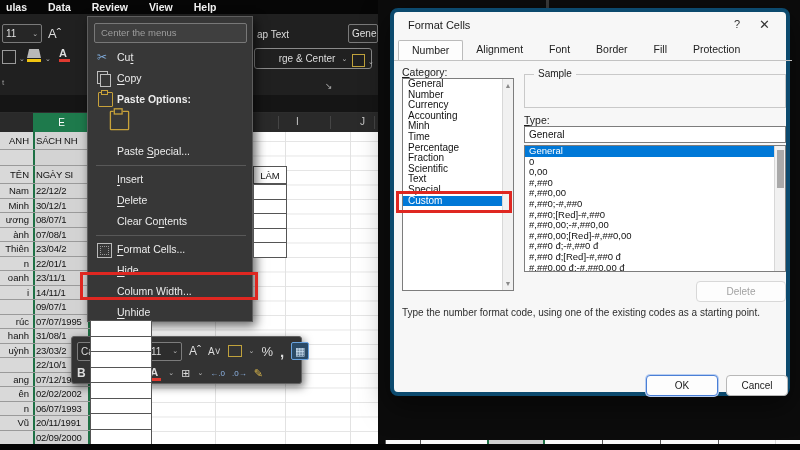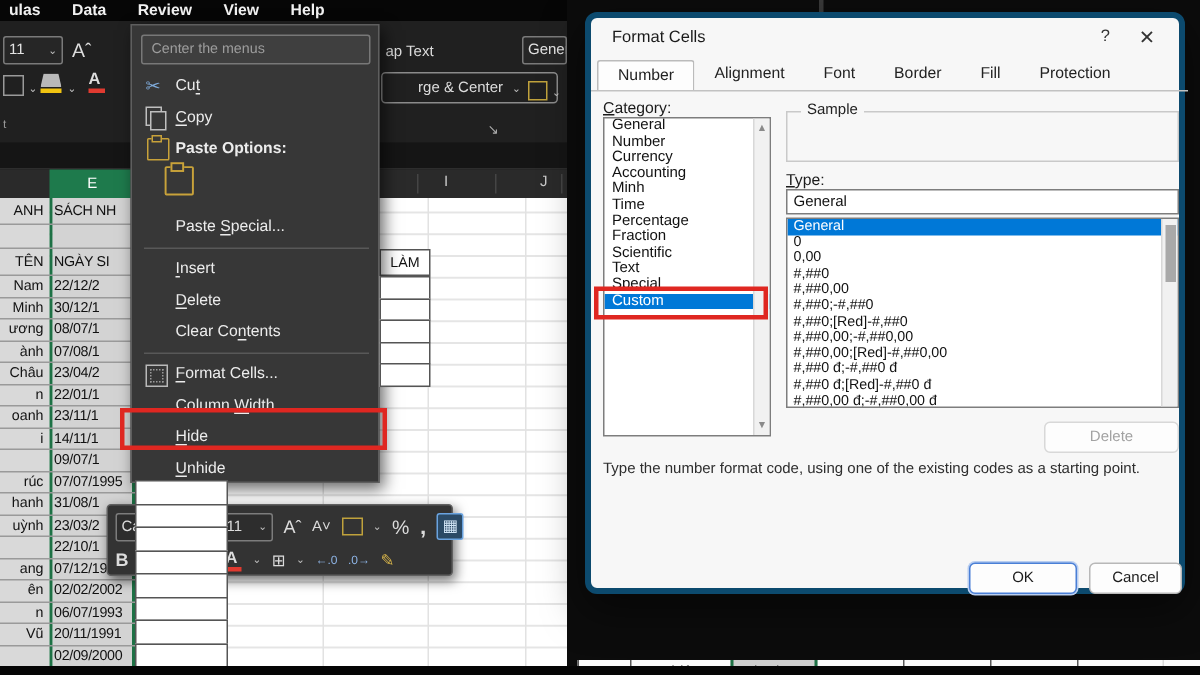--- a/index.html
+++ b/index.html
@@ -193,21 +193,21 @@
           </div>
           <div class="srow" style="top: 81px; height: 14.5px; line-height: 14.5px;">
             <span class="nm">ương</span>
             <span class="dt">08/07/1</span>
           </div>
           <div class="srow" style="top: 95.5px; height: 14.5px; line-height: 14.5px;">
             <span class="nm">ành</span>
             <span class="dt">07/08/1</span>
           </div>
           <div class="srow" style="top: 110px; height: 14.5px; line-height: 14.5px;">
-            <span class="nm">Châu</span>
+            <span class="nm">Thiên</span>
             <span class="dt">23/04/2</span>
           </div>
           <div class="srow" style="top: 124.5px; height: 14.5px; line-height: 14.5px;">
             <span class="nm">n</span>
             <span class="dt">22/01/1</span>
           </div>
           <div class="srow" style="top: 139px; height: 14.5px; line-height: 14.5px;">
             <span class="nm">oanh</span>
             <span class="dt">23/11/1</span>
           </div>
@@ -293,24 +293,24 @@
           </div>
           <div class="mi">
             <span class="lb">Clear Co<u>n</u>tents</span>
           </div>
           <div class="mi-sep"></div>
           <div class="mi">
             <span class="ic ic-fmt"></span>
             <span class="lb"><u>F</u>ormat Cells...</span>
           </div>
           <div class="mi">
+            <span class="lb"><u>H</u>ide</span>
+          </div>
+          <div class="mi">
             <span class="lb">Column <u>W</u>idth...</span>
-          </div>
-          <div class="mi">
-            <span class="lb"><u>H</u>ide</span>
           </div>
           <div class="mi">
             <span class="lb"><u>U</u>nhide</span>
           </div>
         </div>
     </div>
     <div class="abs redbox" style="left:80px;top:272px;width:178px;height:28px;"></div>
 
     <div id="minitb" class="abs">
       <div class="mtrow" style="top:4px;">

